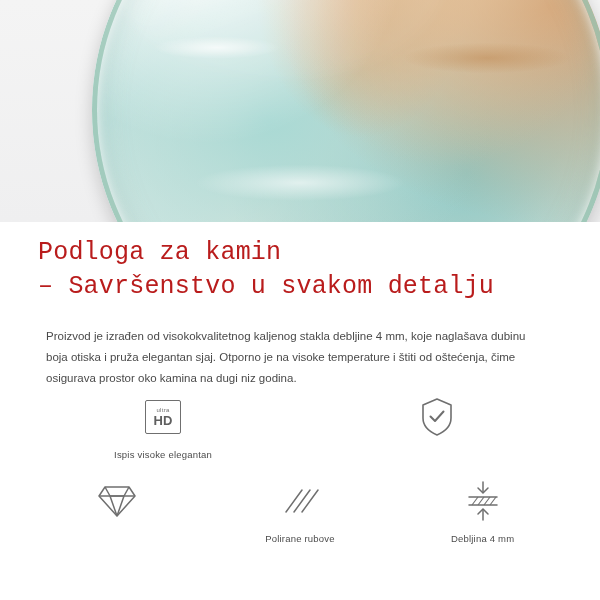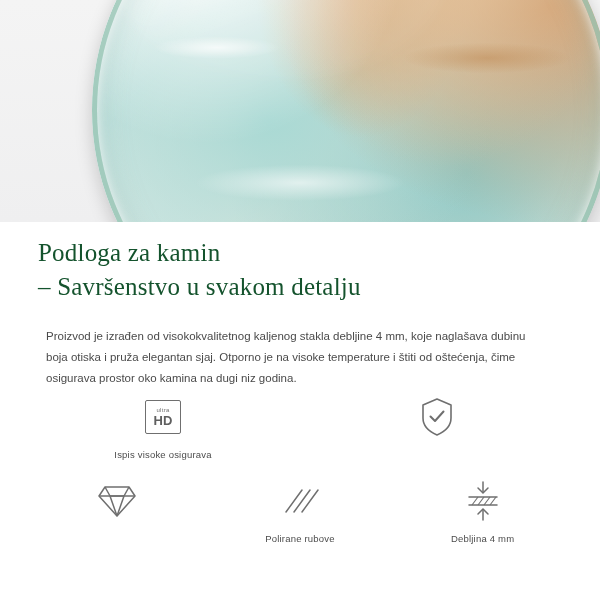--- a/index.html
+++ b/index.html
@@ -87,25 +87,25 @@
   
   .content {
     position: absolute;
     left: 0;
     top: 222px;
     width: 600px;
   }
   .headline {
     margin: 0;
     padding: 14px 16px 0 38px;
-    font-family: Liberation Serif, serif;
+    font-family: Liberation Mono, monospace;
     font-weight: 400;
     font-size: 25px;
     line-height: 34px;
-    color: #14532d;
+    color: #b91c1c;
     letter-spacing: 0.2px;
   }
   .headline .line2 { display: block; }
   .body-copy {
     margin: 8px;
     padding: 14px 42px 0 38px;
     font-size: 11.5px;
     line-height: 21px;
     color: #4a4a4a;
   }
@@ -193,21 +193,21 @@
     <div class="feature-row">
 
 
       <div class="feature">
         <div class="feature-icon">
           <div class="hd-badge">
             <span class="u">ultra</span>
             <span class="hd">HD</span>
           </div>
         </div>
-        <div class="feature-label">Ispis visoke osigurava</div>
+        <div class="feature-label">Ispis visoke elegantan</div>
       </div>
 
       <div class="feature">
         <div class="feature-icon">
           <svg width="36" height="42" viewBox="0 0 36 42">
             <path d="M18 3 L32 9 V22 C32 31 25 36 18 39 C11 36 4 31 4 22 V9 Z" fill="none" stroke="#6f6f6f" stroke-width="1.6" stroke-linejoin="round"></path>
             <path d="M11.5 20.5 L16 25 L24.5 15.5" fill="none" stroke="#6f6f6f" stroke-width="2" stroke-linecap="round" stroke-linejoin="round"></path>
           </svg>
         </div>
       </div>

